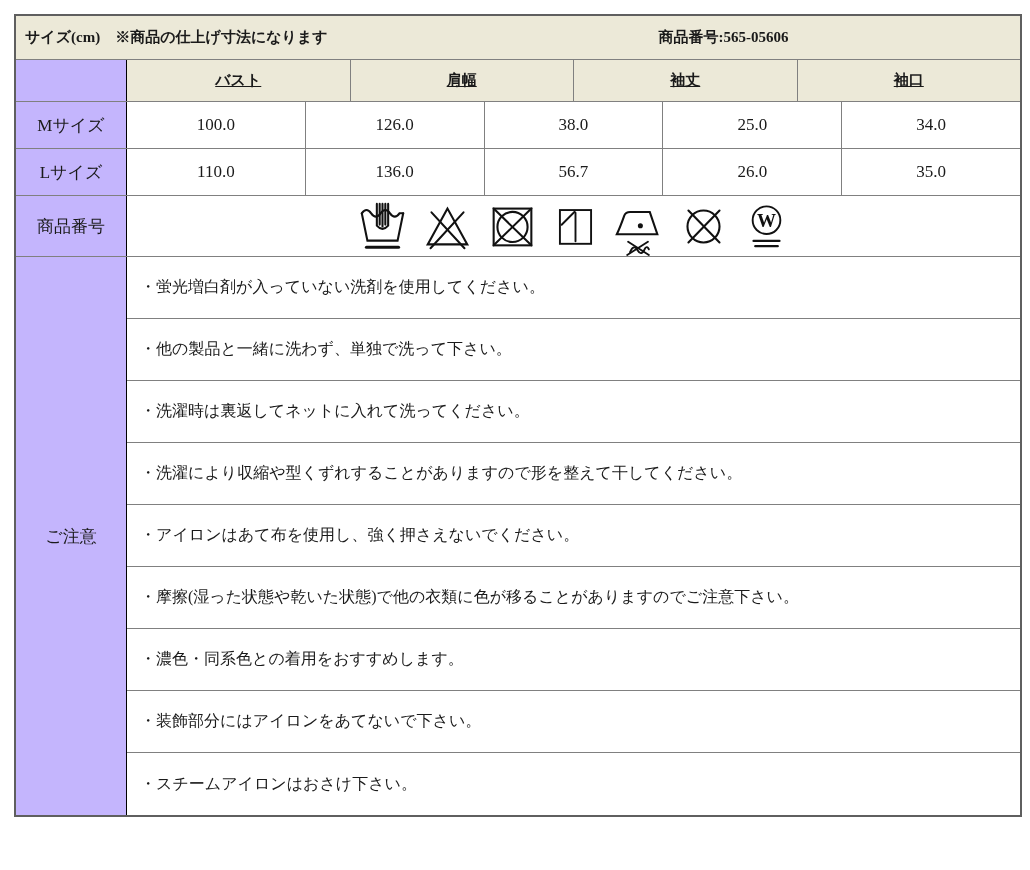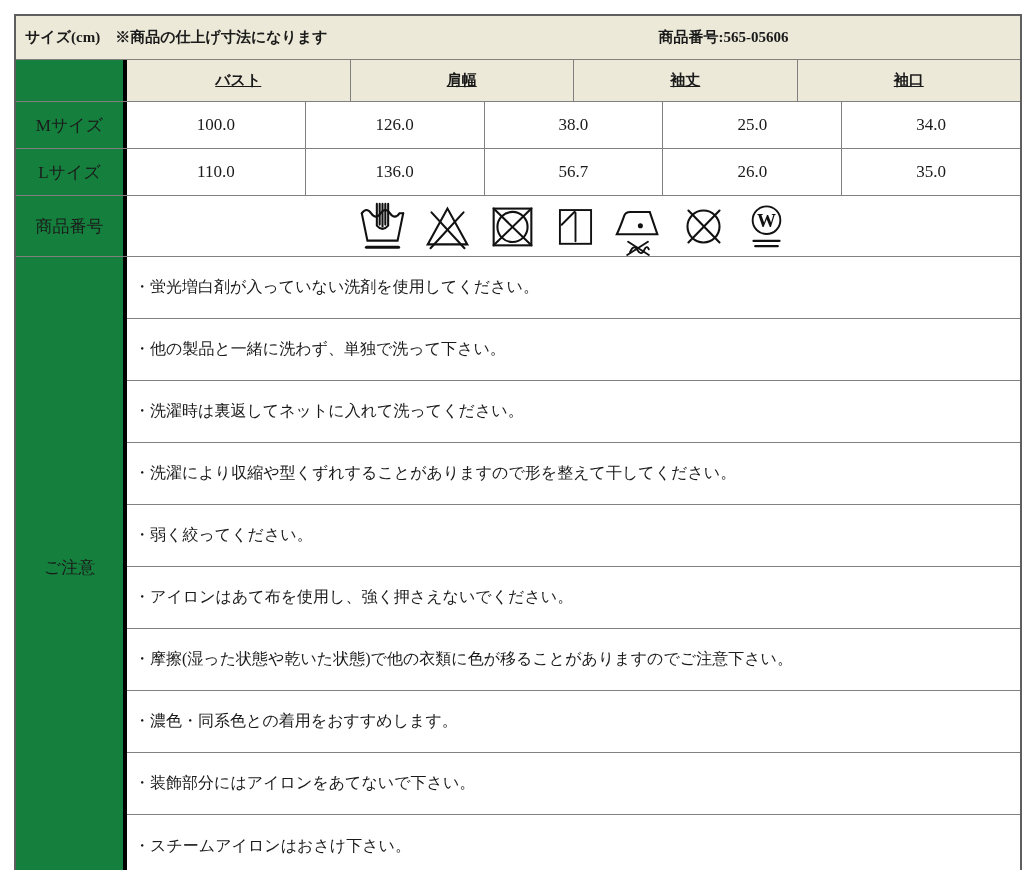--- a/index.html
+++ b/index.html
@@ -26,22 +26,22 @@
     font-weight: bold;
     font-size: 15px;
   }
   .header-row .size-label { padding-left: 9px; }
   .header-row .product-number { position: absolute; left: 64%; }
 
   
   .label-col {
     width: 111px;
     flex: none;
-    background: #15803d;
-    border-right: 4px solid #000000;
+    background: #c4b5fd;
+    border-right: 1px solid #000000;
     display: flex;
     align-items: center;
     justify-content: center;
     font-size: 17px;
   }
   .cols-row { height: 42px; }
   .cols-row .cell { font-weight: bold; font-size: 15px; text-decoration: underline; }
   .data-row { height: 47px; }
   .cell {
     flex: 1;
@@ -69,21 +69,21 @@
   .care-cell svg { display: block; }
 
   
   .notes-row { display: flex; }
   .notes-list { flex: 1; display: flex; flex-direction: column; }
   .note-item {
     height: 62px;
     border-bottom: 1px solid #808080;
     display: flex;
     align-items: center;
-    padding-left: 7px;
+    padding-left: 13px;
     font-size: 16px;
     background: #ffffff;
   }
   .note-item:last-child { border-bottom: none; }
 
   .icon { stroke: #111; fill: none; stroke-width: 2.2; stroke-linecap: round; }
 </style>
 </head>
 <body>
 
@@ -177,21 +177,20 @@
     </div>
   </div>
 
   <div class="notes-row">
     <div class="label-col">ご注意</div>
     <div class="notes-list">
       <div class="note-item">・蛍光増白剤が入っていない洗剤を使用してください。</div>
       <div class="note-item">・他の製品と一緒に洗わず、単独で洗って下さい。</div>
       <div class="note-item">・洗濯時は裏返してネットに入れて洗ってください。</div>
       <div class="note-item">・洗濯により収縮や型くずれすることがありますので形を整えて干してください。</div>
-      <div class="note-item">・弱く絞ってください。</div>
       <div class="note-item">・アイロンはあて布を使用し、強く押さえないでください。</div>
       <div class="note-item">・摩擦(湿った状態や乾いた状態)で他の衣類に色が移ることがありますのでご注意下さい。</div>
       <div class="note-item">・濃色・同系色との着用をおすすめします。</div>
       <div class="note-item">・装飾部分にはアイロンをあてないで下さい。</div>
       <div class="note-item">・スチームアイロンはおさけ下さい。</div>
     </div>
   </div>
 
 </div>
 

